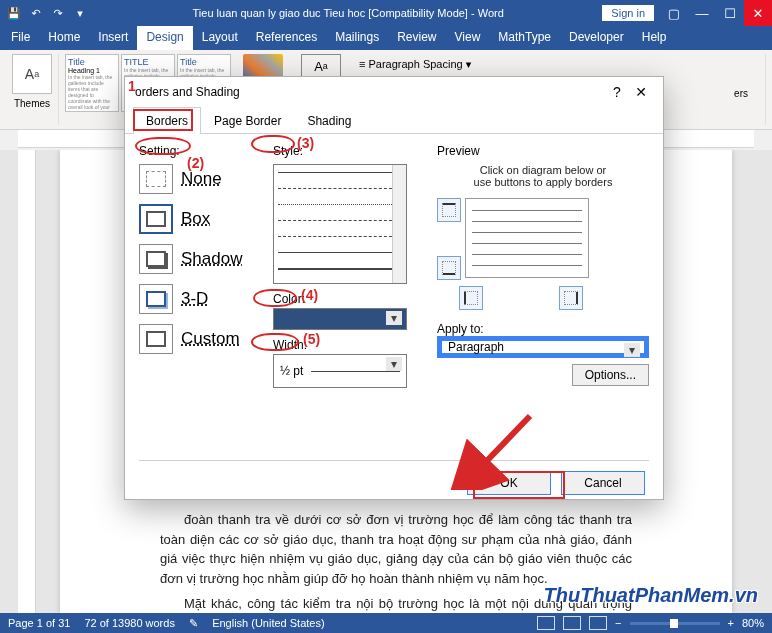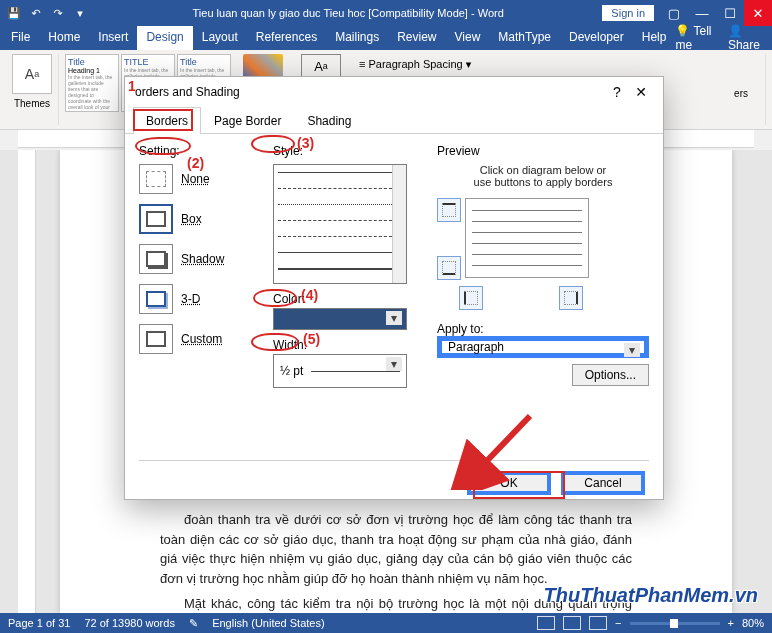--- a/index.html
+++ b/index.html
@@ -57,21 +57,21 @@
 .sect-label { font-size: 12px; margin-bottom: 6px; }
 
 .setting-item { display: flex; align-items: center; gap: 8px; margin-bottom: 10px; }
 .setting-icon { width: 34px; height: 30px; border: 1px solid #888; background: #fff; display: flex; align-items: center; justify-content: center; }
 .setting-icon.selected { border: 2px solid #2b579a; }
 .setting-icon .mini-box { width: 20px; height: 16px; border: 2px solid #555; position: relative; }
 .setting-icon.none .mini-box { border: 1px dashed #888; }
 .setting-icon.shadow .mini-box { box-shadow: 2px 2px 0 #555; }
 .setting-icon.threed .mini-box { border-color: #2b579a; box-shadow: 2px 2px 0 #9cb4dc; }
 .setting-icon.custom .mini-box { border-style: double; }
-.setting-label { font-size: 12px; text-decoration: underline; text-decoration-style: dotted; }
+.setting-label { font-size: 17px; text-decoration: underline; text-decoration-style: dotted; }
 
 .style-list { width: 134px; height: 120px; border: 1px solid #7a7a7a; overflow: hidden; position: relative; }
 .style-list .sline { height: 16px; border-bottom: 1px solid #fff; display: flex; align-items: center; padding: 0 4px; }
 .style-list .sline span { flex: 1; border-top: 1px solid #444; }
 .style-list .sline.dash span { border-top: 1px dashed #444; }
 .style-list .sline.dot span { border-top: 1px dotted #444; }
 .style-list .sline.dashdot span { border-top: 1px dashed #444; }
 .style-list .sline.thick span { border-top: 2px solid #444; }
 .style-scroll { position: absolute; right: 0; top: 0; width: 14px; bottom: 0; background: #f0f0f0; border-left: 1px solid #ccc; }
 
@@ -94,21 +94,21 @@
 .edge-row { display: flex; gap: 4px; margin: 6px 0 0 22px; }
 .edge-col { display: flex; flex-direction: column; gap: 4px; margin-right: 4px; }
 
 .apply-row { margin-top: 12px; }
 .apply-select { width: 100%; height: 22px; border: 5px solid #3b82f6; padding: 0 6px; display: flex; align-items: center; position: relative; }
 .apply-select::after { content: "▾"; position: absolute; right: 4px; top: 2px; background: #e8e8e8; color: #444; width: 16px; text-align: center; }
 .options-btn { float: right; margin-top: 6px; padding: 3px 12px; border: 1px solid #999; background: #f0f0f0; font-size: 12px; }
 
 .divider { border-top: 1px solid #d0d0d0; margin: 0 14px; }
 .dialog-footer { display: flex; justify-content: flex-end; gap: 10px; padding: 10px 18px; }
-.dlg-btn { width: 84px; height: 24px; border: 4px solid #3b82f6; background: #f0f0f0; font-size: 12px; display: flex; align-items: center; justify-content: center; }
+.dlg-btn { width: 84px; height: 24px; border: 1px solid #3b82f6; background: #f0f0f0; font-size: 12px; display: flex; align-items: center; justify-content: center; }
 
 
 .hand-circle { position: absolute; border: 2px solid #d62828; border-radius: 50% / 60%; pointer-events: none; }
 .hand-num { position: absolute; color: #d62828; font-weight: bold; font-size: 14px; pointer-events: none; }
 .hand-rect { position: absolute; border: 2px solid #d62828; pointer-events: none; }
 .arrow-svg { position: absolute; pointer-events: none; }
 
 
 .statusbar { position: absolute; left: 0; right: 0; bottom: 0; height: 20px; background: #2b579a; color: #fff; display: flex; align-items: center; font-size: 11px; padding: 0 8px; gap: 14px; }
 .statusbar .right { margin-left: auto; display: flex; align-items: center; gap: 8px; }
@@ -145,24 +145,20 @@
   <div class="tab">Insert</div>
   <div class="tab active">Design</div>
   <div class="tab">Layout</div>
   <div class="tab">References</div>
   <div class="tab">Mailings</div>
   <div class="tab">Review</div>
   <div class="tab">View</div>
   <div class="tab">MathType</div>
   <div class="tab">Developer</div>
   <div class="tab">Help</div>
-  <div class="right">
-    <span>💡 <span>Tell me</span></span>
-    <span>👤 <span>Share</span></span>
-  </div>
 </div>
 
 <div class="ribbon-body">
   <div class="ribbon-group">
     <div class="themes-thumb">A<span style="font-size:9px">a</span></div>
     <div style="font-size:10px;margin-top:4px">Themes</div>
   </div>
   <div class="doc-format-gallery">
     <div class="format-thumb">
       <div class="ft-title">Title</div>

